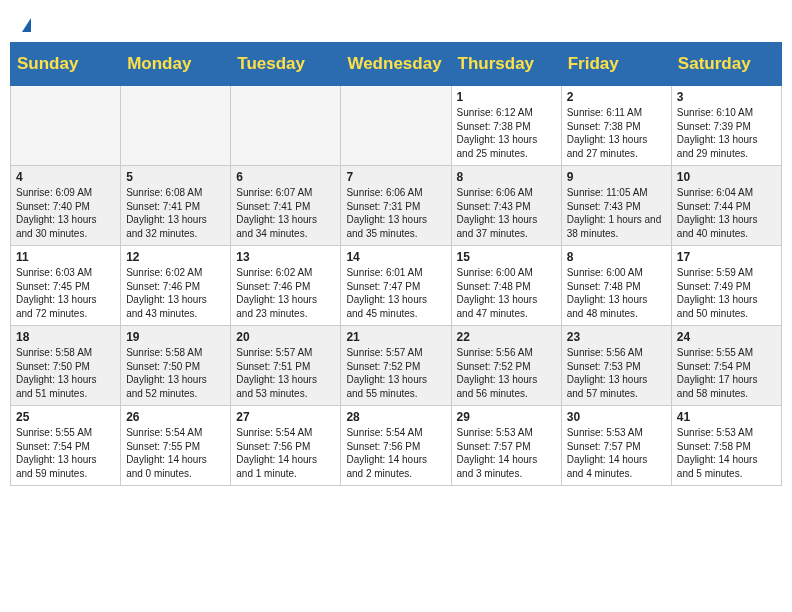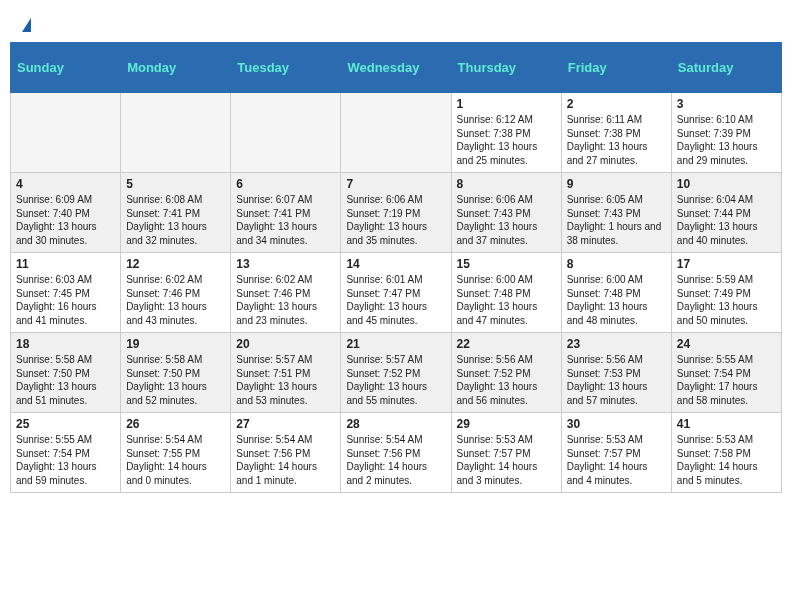--- a/index.html
+++ b/index.html
@@ -46,24 +46,24 @@
       color: #333;
     }
     .calendar {
       width: 100%;
       border-collapse: collapse;
       border: 1px solid #ccc;
       margin-top: 4px;
     }
     .calendar th {
       background-color: #2b6cb0;
-      color: #5eead4;
+      color: #fde047;
       text-align: left;
-      padding: 17px 6px;
-      font-size: 13px;
+      padding: 11px 6px;
+      font-size: 17px;
       font-weight: bold;
       border: 1px solid #2b6cb0;
     }
     .calendar td {
       vertical-align: top;
       padding: 4px 5px;
       border: 1px solid #ccc;
       font-size: 10.5px;
       color: #222;
       width: calc(100% / 7);
@@ -157,48 +157,48 @@
         </td>
         <td>
           <div class="day-num">6</div>
           <div class="cell-text">Sunrise: 6:07 AM</div>
           <div class="cell-text">Sunset: 7:41 PM</div>
           <div class="cell-text">Daylight: 13 hours and 34 minutes.</div>
         </td>
         <td>
           <div class="day-num">7</div>
           <div class="cell-text">Sunrise: 6:06 AM</div>
-          <div class="cell-text">Sunset: 7:19 PM</div>
+          <div class="cell-text">Sunset: 7:31 PM</div>
           <div class="cell-text">Daylight: 13 hours and 35 minutes.</div>
         </td>
         <td>
           <div class="day-num">8</div>
           <div class="cell-text">Sunrise: 6:06 AM</div>
           <div class="cell-text">Sunset: 7:43 PM</div>
           <div class="cell-text">Daylight: 13 hours and 37 minutes.</div>
         </td>
         <td>
           <div class="day-num">9</div>
-          <div class="cell-text">Sunrise: 6:05 AM</div>
+          <div class="cell-text">Sunrise: 11:05 AM</div>
           <div class="cell-text">Sunset: 7:43 PM</div>
           <div class="cell-text">Daylight: 1 hours and 38 minutes.</div>
         </td>
         <td>
           <div class="day-num">10</div>
           <div class="cell-text">Sunrise: 6:04 AM</div>
           <div class="cell-text">Sunset: 7:44 PM</div>
           <div class="cell-text">Daylight: 13 hours and 40 minutes.</div>
         </td>
       </tr>
       <tr>
         <td>
           <div class="day-num">11</div>
           <div class="cell-text">Sunrise: 6:03 AM</div>
           <div class="cell-text">Sunset: 7:45 PM</div>
-          <div class="cell-text">Daylight: 16 hours and 41 minutes.</div>
+          <div class="cell-text">Daylight: 13 hours and 72 minutes.</div>
         </td>
         <td>
           <div class="day-num">12</div>
           <div class="cell-text">Sunrise: 6:02 AM</div>
           <div class="cell-text">Sunset: 7:46 PM</div>
           <div class="cell-text">Daylight: 13 hours and 43 minutes.</div>
         </td>
         <td>
           <div class="day-num">13</div>
           <div class="cell-text">Sunrise: 6:02 AM</div>

